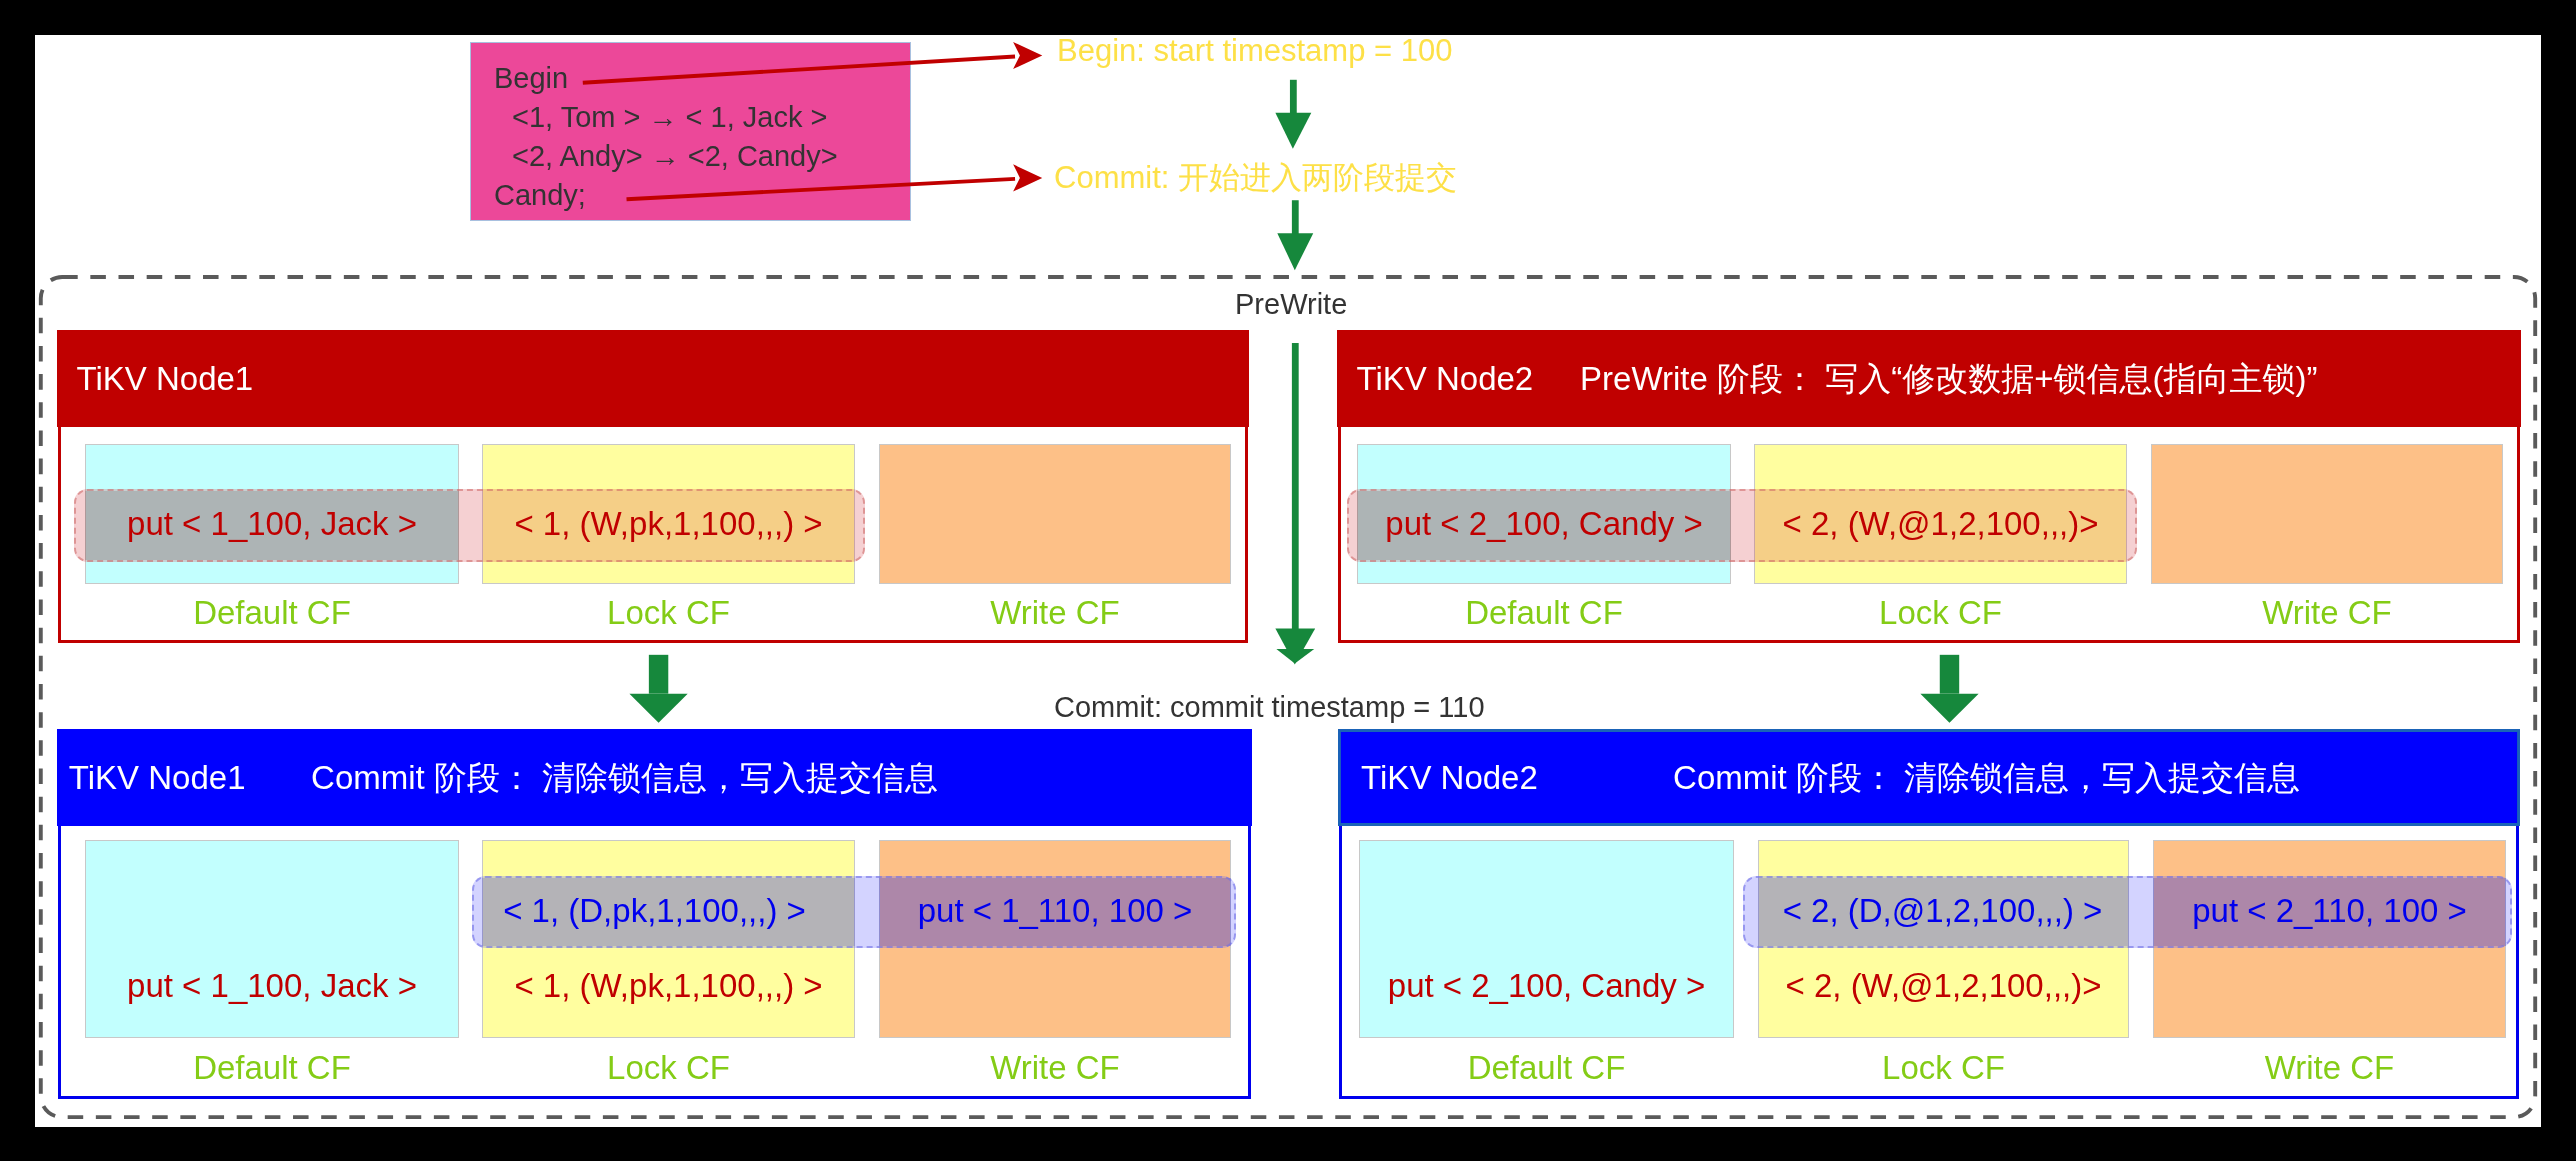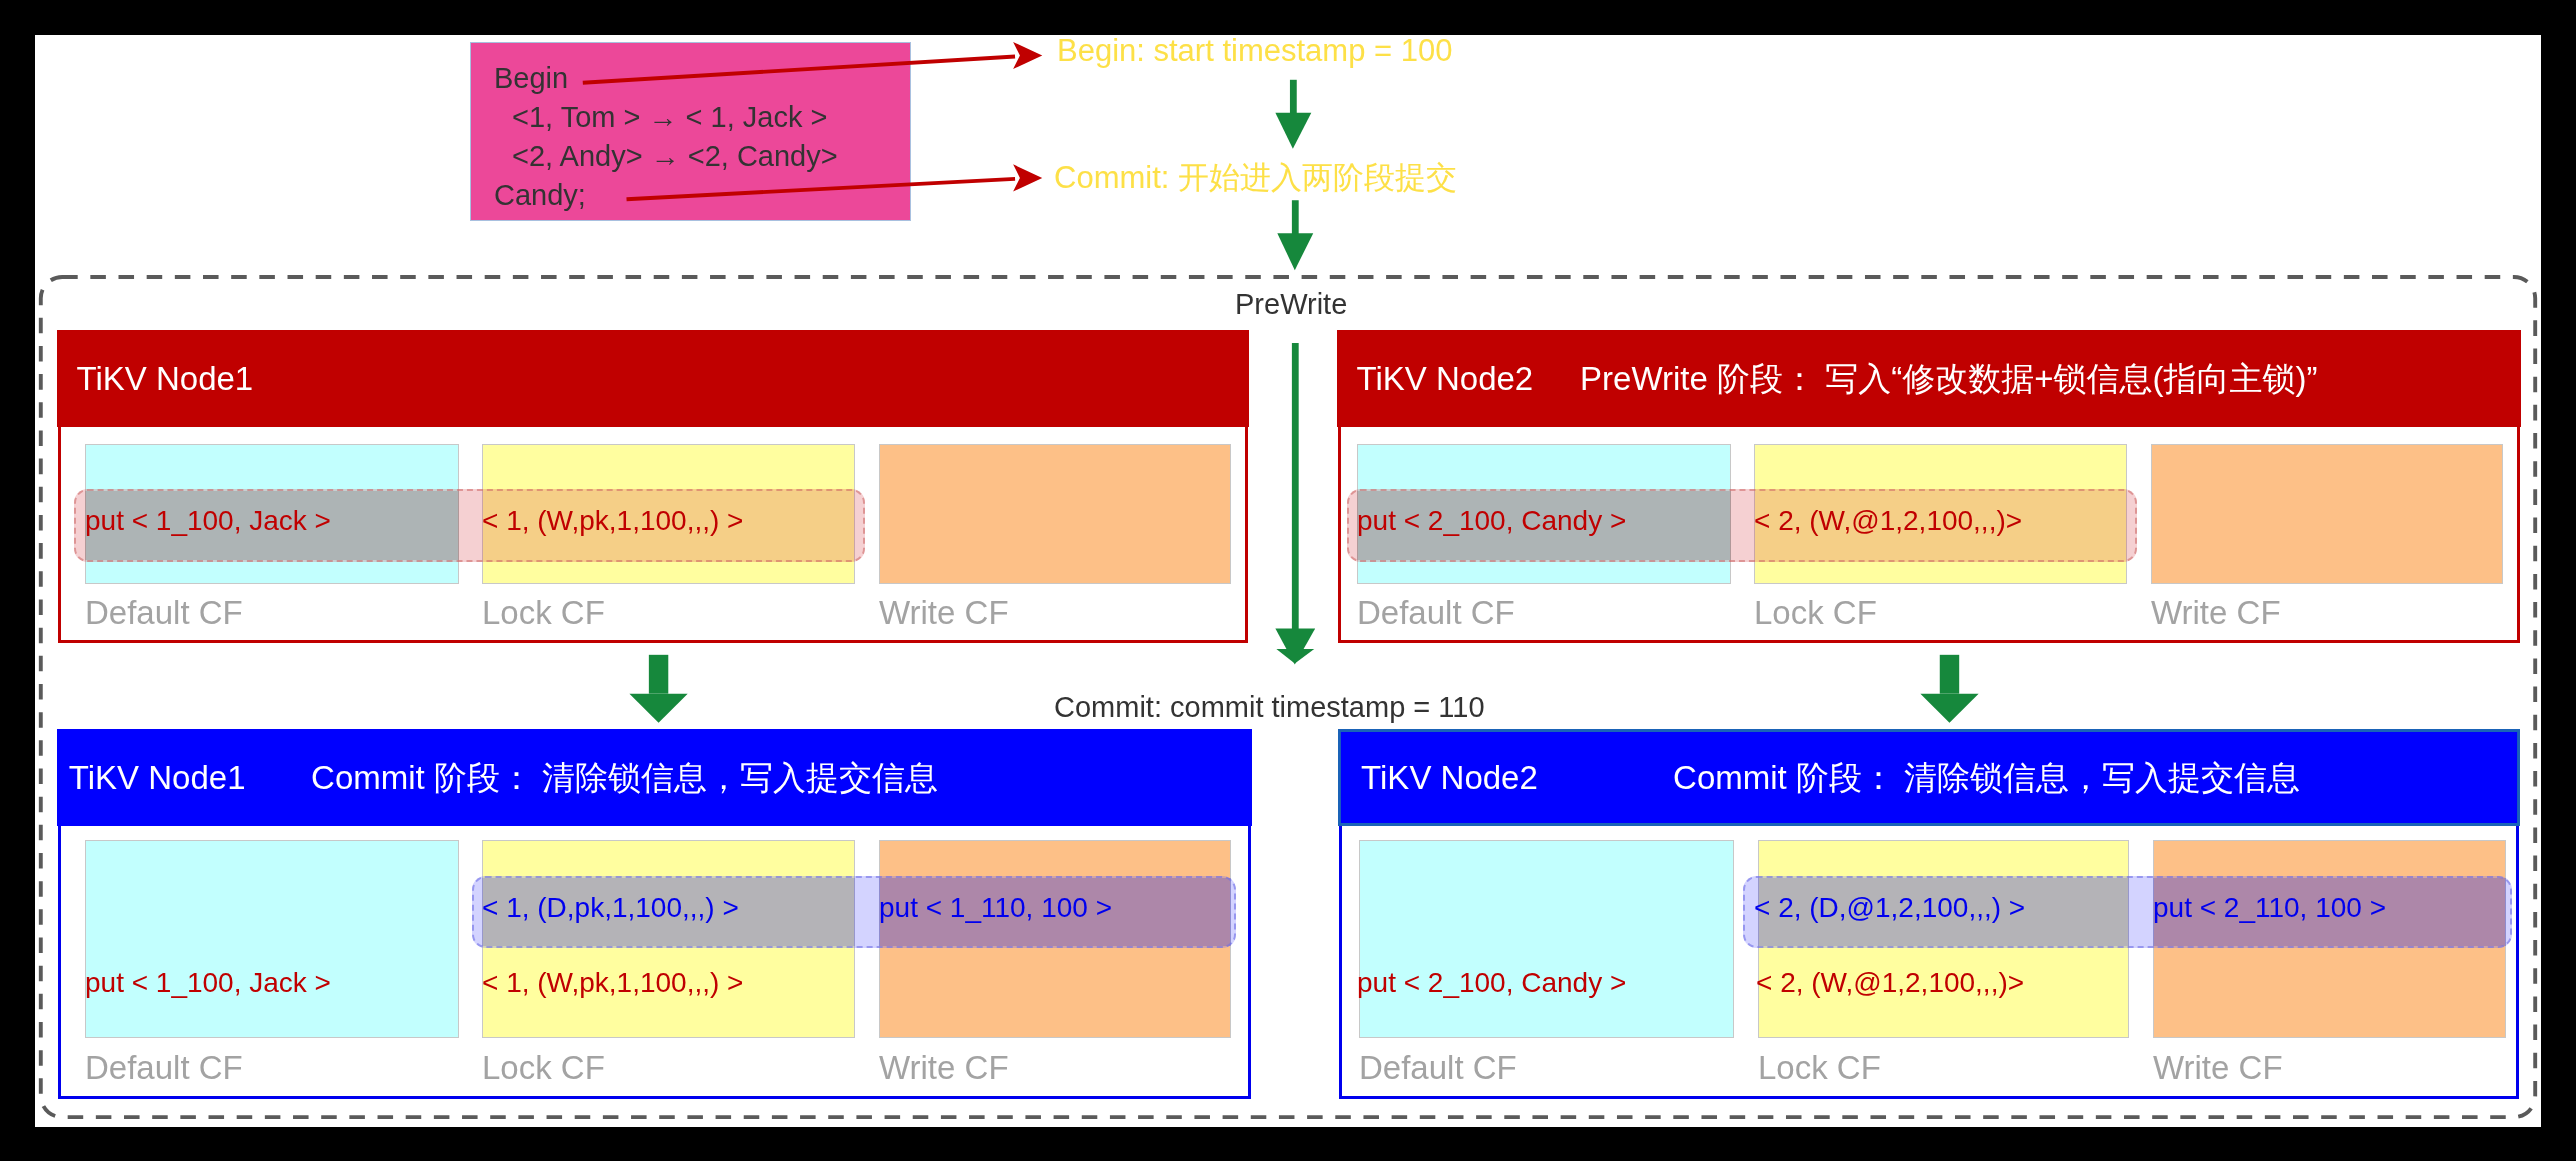--- a/index.html
+++ b/index.html
@@ -26,28 +26,28 @@
   .node-header { position: absolute; left: -3.9px; right: -3.9px; top: -3.9px; height: 97px; }
   .prewrite .node-header { background: #c00000; }
   .commit .node-header { background: #0000ff; }
   .node2c .node-header { box-shadow: inset 0 0 0 2.9px #1a63b8; }
   .node-title, .node-phase { position: absolute; top: 0; line-height: 97px; font-size: 33px; color: #fff; white-space: nowrap; }
 
   .cf-box { position: absolute; box-sizing: border-box; border: 1.9px solid #c8c8c8; }
   .cf-default { background: #c2fffe; }
   .cf-lock { background: #fffe9f; }
   .cf-write { background: #fdc087; }
-  .cf-label { position: absolute; font-size: 33px; color: #a3a3a3; white-space: nowrap; }
+  .cf-label { position: absolute; font-size: 33px; color: #84cc16; text-align: center; white-space: nowrap; }
 
   .hl { position: absolute; box-sizing: border-box; border-radius: 13.6px; }
   .hl-red { background: rgba(210, 40, 50, 0.22); border: 2.9px dashed rgba(205, 100, 100, 0.55); }
   .hl-red-inner { position: absolute; background: rgba(130,130,130,0.35); }
   .hl-blue { background: rgba(80, 80, 255, 0.25); border: 2.9px dashed rgba(110, 110, 230, 0.6); }
 
-  .entry { position: absolute; font-size: 28px; white-space: nowrap; }
+  .entry { position: absolute; font-size: 33px; white-space: nowrap; text-align: center; }
   .entry.red { color: #c00000; }
   .entry.blue { color: #0000ee; }
 </style>
 </head>
 <body>
 
 <div class="canvas"></div>
 
 <div class="code-box">
   <div class="code-line" style="left:23px; top:19.4px;">Begin</div>

